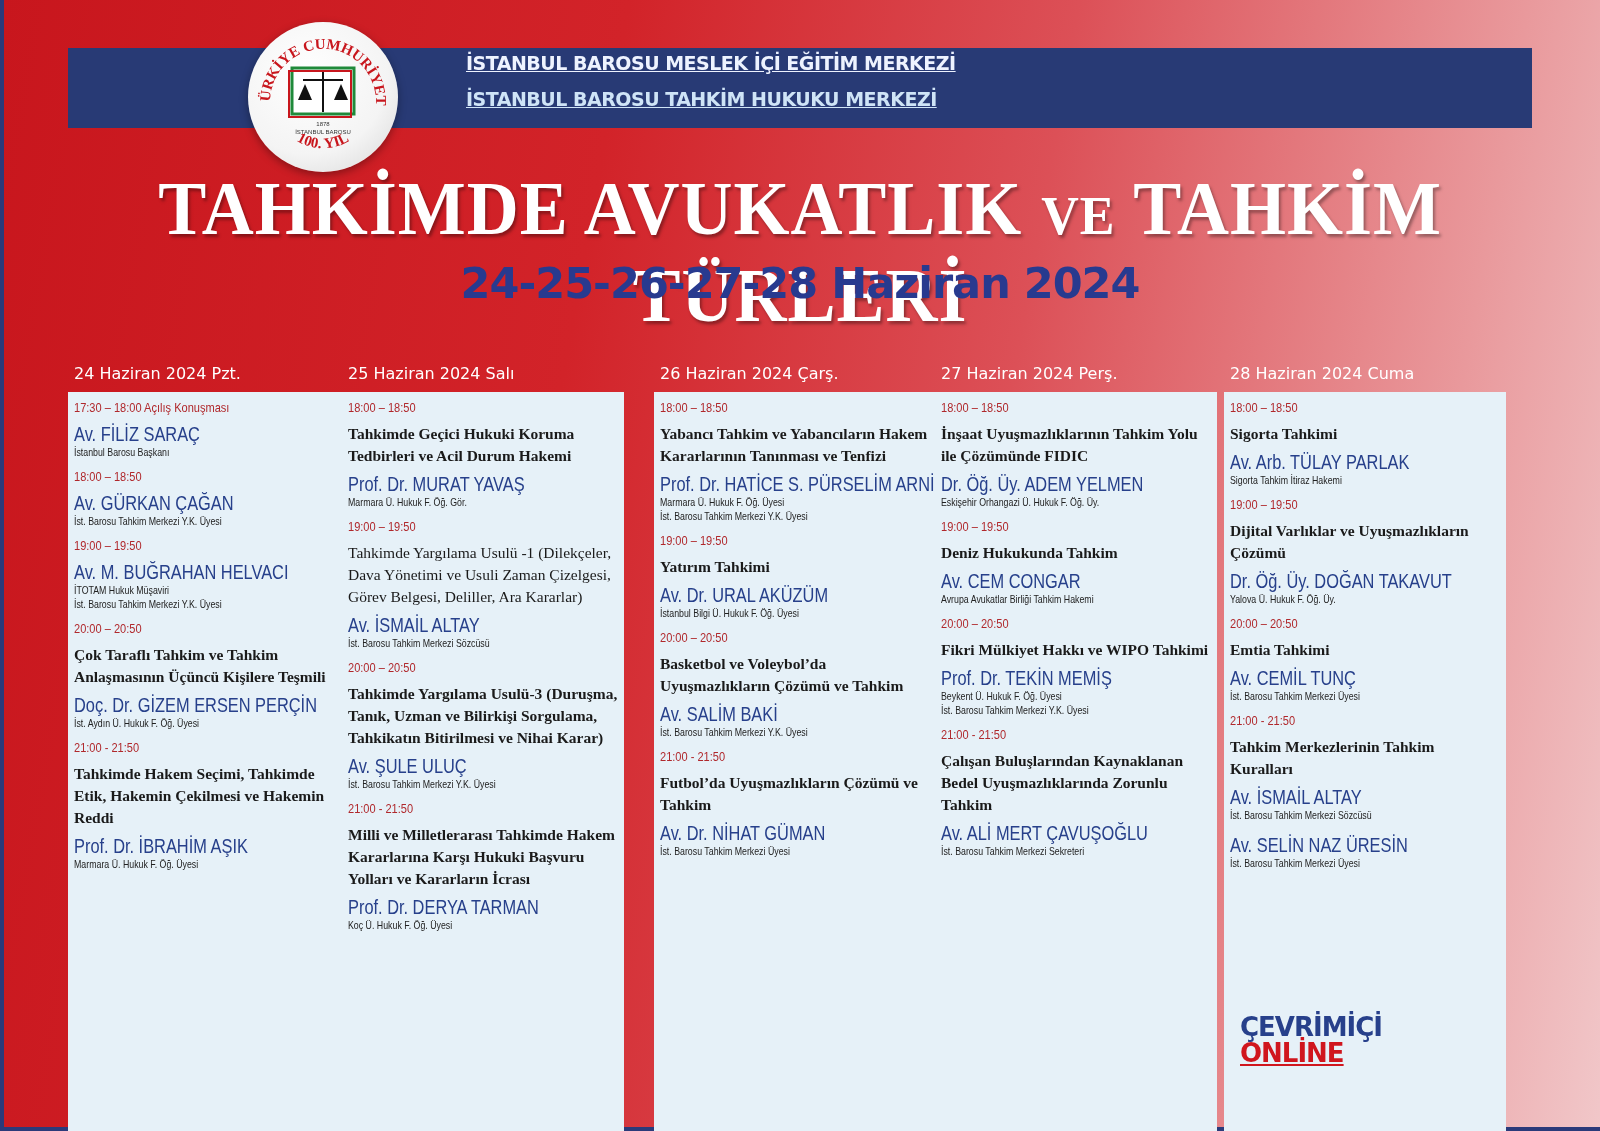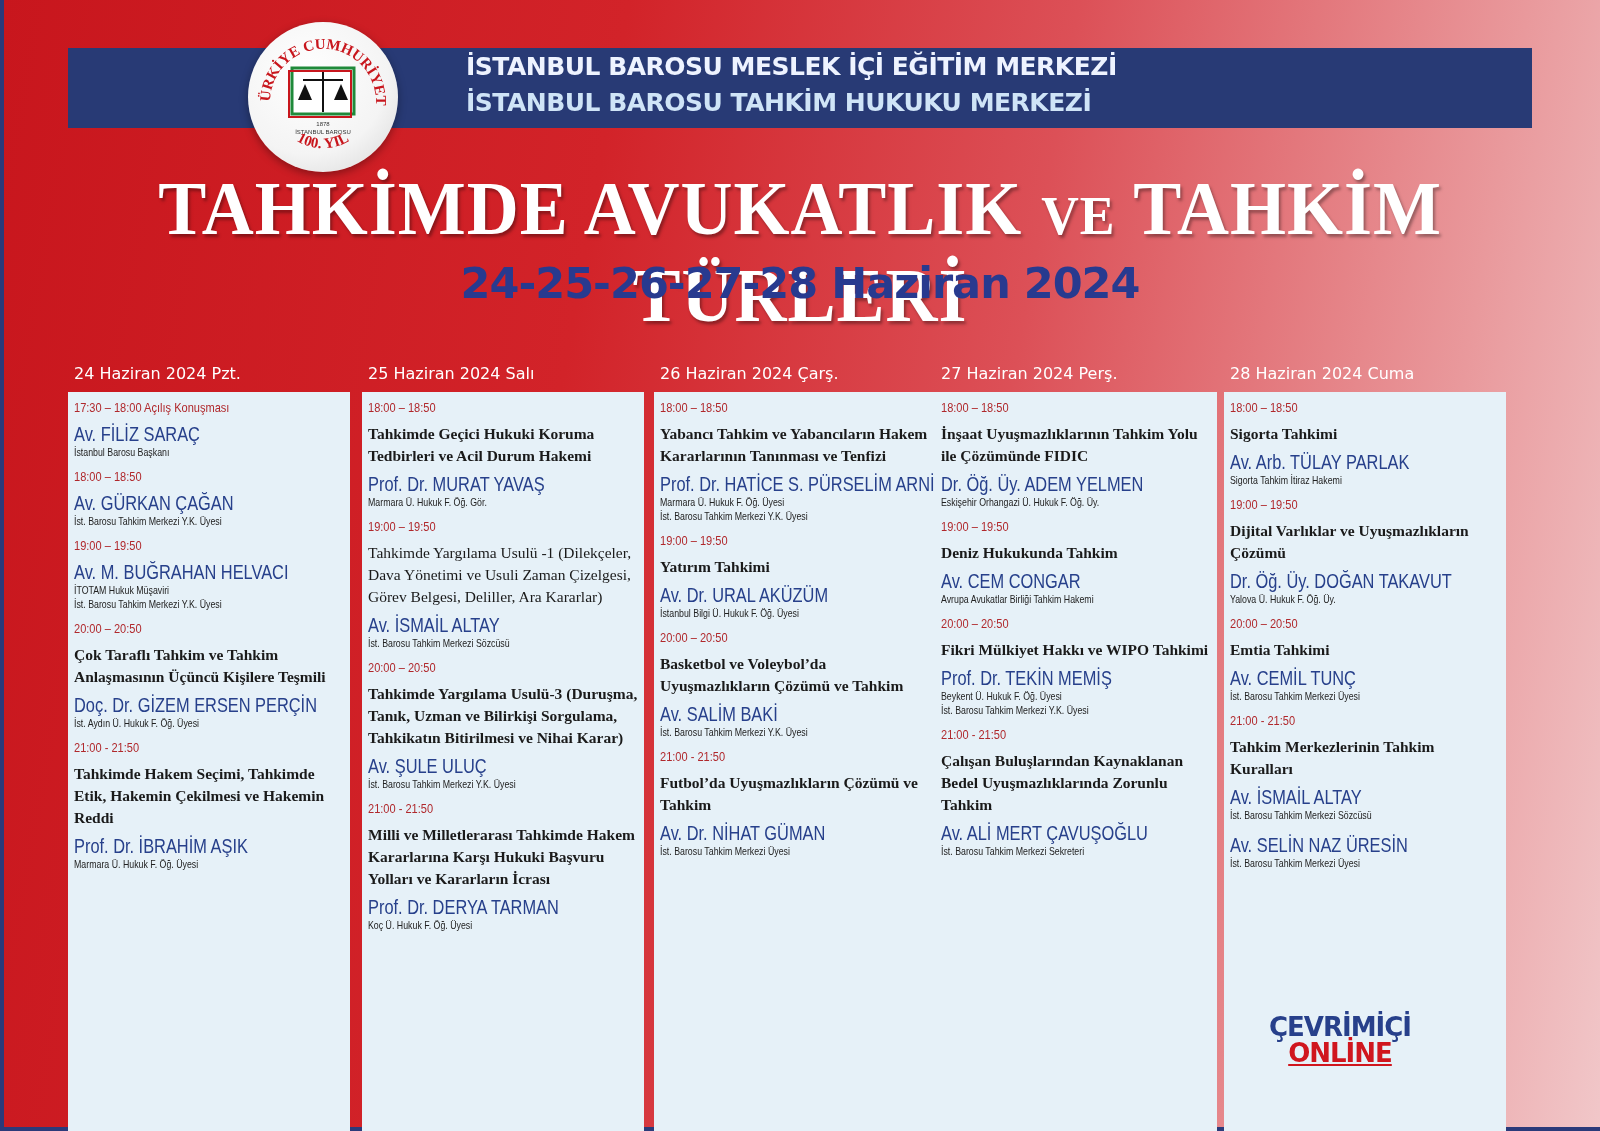--- a/index.html
+++ b/index.html
@@ -1,21 +1,21 @@
 <!DOCTYPE html>
 <html><head>
 <meta charset="utf-8">
 <style>
   html,body{margin:0;padding:0;}
   body{width:1600px;height:1131px;overflow:hidden;position:relative;
     background:linear-gradient(100deg,#c8161d 0%,#d22329 35%,#dc5057 60%,#e9999c 85%,#f1c7c9 100%);
     font-family:"Liberation Sans",sans-serif;}
   .frame{position:absolute;inset:0;border:4px solid #2b3a7a;border-top:none;border-right:none;box-sizing:border-box;pointer-events:none;}
   .banner{position:absolute;left:68px;top:48px;width:1464px;height:80px;background:#283a75;}
-  .banner-line{position:absolute;left:398px;color:#eef3ff;font-family:"DejaVu Sans",sans-serif;font-weight:bold;font-size:25px;letter-spacing:-0.5px;white-space:nowrap;}
+  .banner-line{position:absolute;left:398px;color:#eef3ff;font-family:"DejaVu Sans",sans-serif;font-weight:bold;font-size:19px;letter-spacing:-0.5px;white-space:nowrap;text-decoration:underline;}
   .banner-line.l1{top:4px;}
   .banner-line.l2{top:40px;color:#cfe4f7;}
   .logo{position:absolute;left:248px;top:22px;width:150px;height:150px;border-radius:50%;
     background:radial-gradient(circle at 40% 35%,#ffffff 0%,#f4f4f4 60%,#d6d6d6 100%);
     box-shadow:0 3px 8px rgba(0,0,0,.35);}
   .logo svg{position:absolute;left:0;top:0;}
   .title{position:absolute;left:0;width:1600px;top:170px;text-align:center;color:#fff;
     font-family:"Liberation Serif",serif;font-weight:bold;font-size:72px;letter-spacing:1px;
     text-shadow:2px 3px 3px rgba(0,0,0,.35);transform:scaleY(1.05);}
   .title .small{font-size:52px;}
@@ -23,21 +23,21 @@
     font-family:"DejaVu Sans",sans-serif;font-weight:bold;font-size:43px;letter-spacing:-1px;}
   .col{position:absolute;top:360px;width:282px;}
   .col-head{height:28px;color:#fff;font-family:"DejaVu Sans",sans-serif;font-weight:normal;font-size:16px;padding-left:6px;line-height:28px;white-space:nowrap;}
   .col-body{position:absolute;top:32px;left:0;width:282px;height:772px;background:#e6f1f8;box-sizing:border-box;padding:8px 6px 8px 6px;}
   .slot{margin-bottom:10px;}
   .time{color:#b0282c;font-family:"Liberation Sans Narrow","Liberation Sans",sans-serif;font-size:13px;transform:scaleX(.85);transform-origin:left;white-space:nowrap;margin-bottom:8px;}
   .topic{color:#1a1a1a;font-family:"Liberation Serif",serif;font-weight:bold;font-size:15.5px;line-height:22px;margin-bottom:6px;}
   .topic.plain{font-weight:normal;}
   .speaker{color:#27408b;font-family:"Liberation Sans",sans-serif;font-size:21px;line-height:22px;transform:scaleX(.78);transform-origin:left;white-space:nowrap;}
   .aff{color:#222;font-size:11px;line-height:14px;transform:scaleX(.8);transform-origin:left;white-space:nowrap;}
-  .online{position:absolute;left:1240px;top:1012px;width:200px;text-align:center;font-family:"DejaVu Sans",sans-serif;font-weight:bold;}
+  .online{position:absolute;left:1240px;top:1012px;width:200px;text-align:left;font-family:"DejaVu Sans",sans-serif;font-weight:bold;}
   .online .a{color:#27408b;font-size:26px;letter-spacing:-1px;}
   .online .b{color:#d0161e;font-size:26px;letter-spacing:-1px;margin-top:-4px;text-decoration:underline;}
 </style>
 </head>
 <body>
 
 <div class="frame"></div>
 
 <div class="banner">
   <div class="banner-line l1">İSTANBUL BAROSU MESLEK İÇİ EĞİTİM MERKEZİ</div>
@@ -94,21 +94,21 @@
           <div class="aff">İst. Aydın Ü. Hukuk F. Öğ. Üyesi</div>
         </div>
         <div class="slot">
           <div class="time">21:00 - 21:50</div>
           <div class="topic">Tahkimde Hakem Seçimi, Tahkimde Etik, Hakemin Çekilmesi ve Hakemin Reddi</div>
           <div class="speaker">Prof. Dr. İBRAHİM AŞIK</div>
           <div class="aff">Marmara Ü. Hukuk F. Öğ. Üyesi</div>
         </div>
       </div>
     </div>
-    <div class="col" style="left: 362px;">
+    <div class="col" style="left: 342px;">
       <div class="col-head">25 Haziran 2024 Salı</div>
       <div class="col-body">
         <div class="slot">
           <div class="time">18:00 – 18:50</div>
           <div class="topic">Tahkimde Geçici Hukuki Koruma Tedbirleri ve Acil Durum Hakemi</div>
           <div class="speaker">Prof. Dr. MURAT YAVAŞ</div>
           <div class="aff">Marmara Ü. Hukuk F. Öğ. Gör.</div>
         </div>
         <div class="slot">
           <div class="time">19:00 – 19:50</div>

